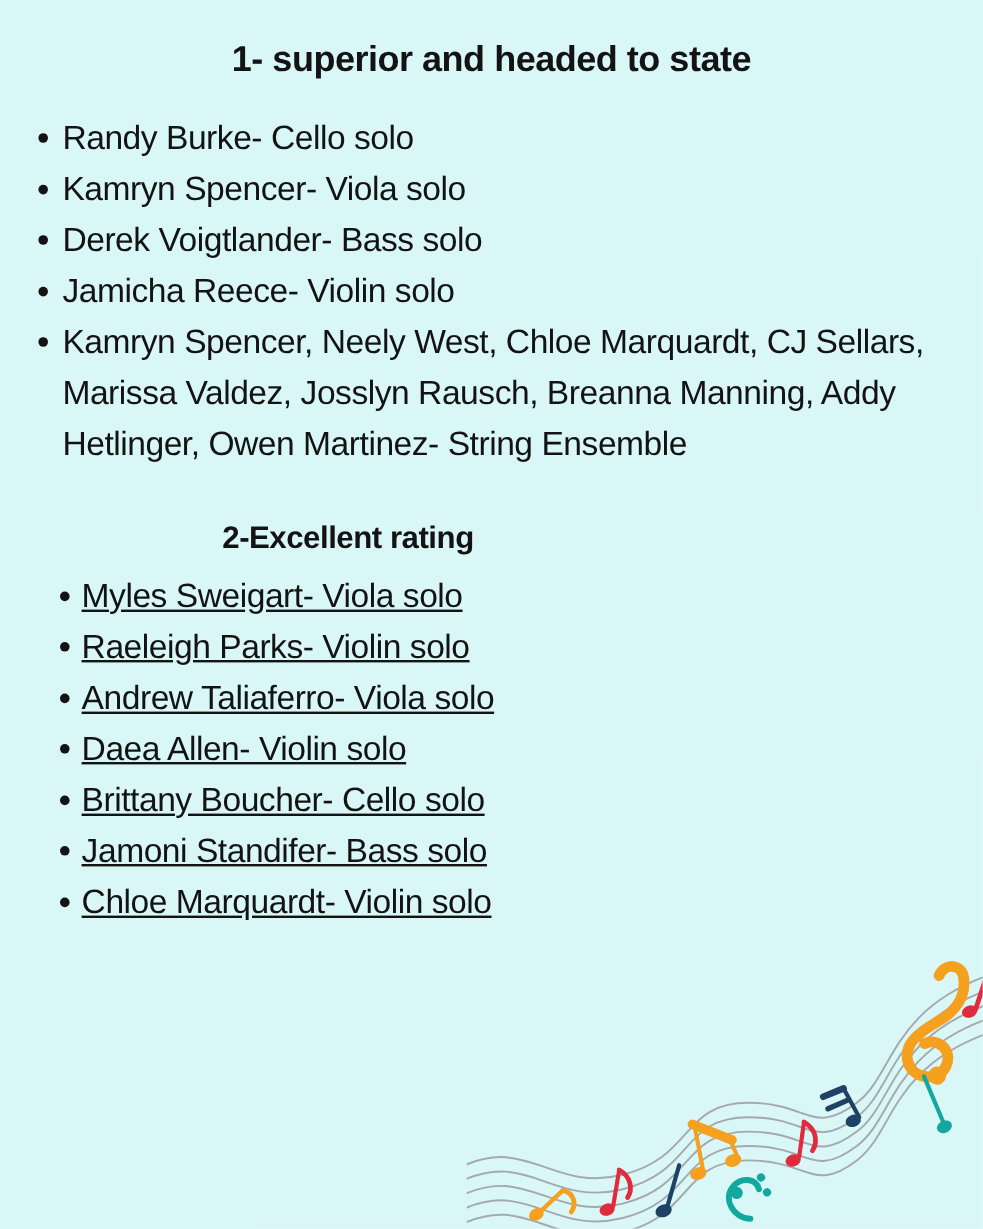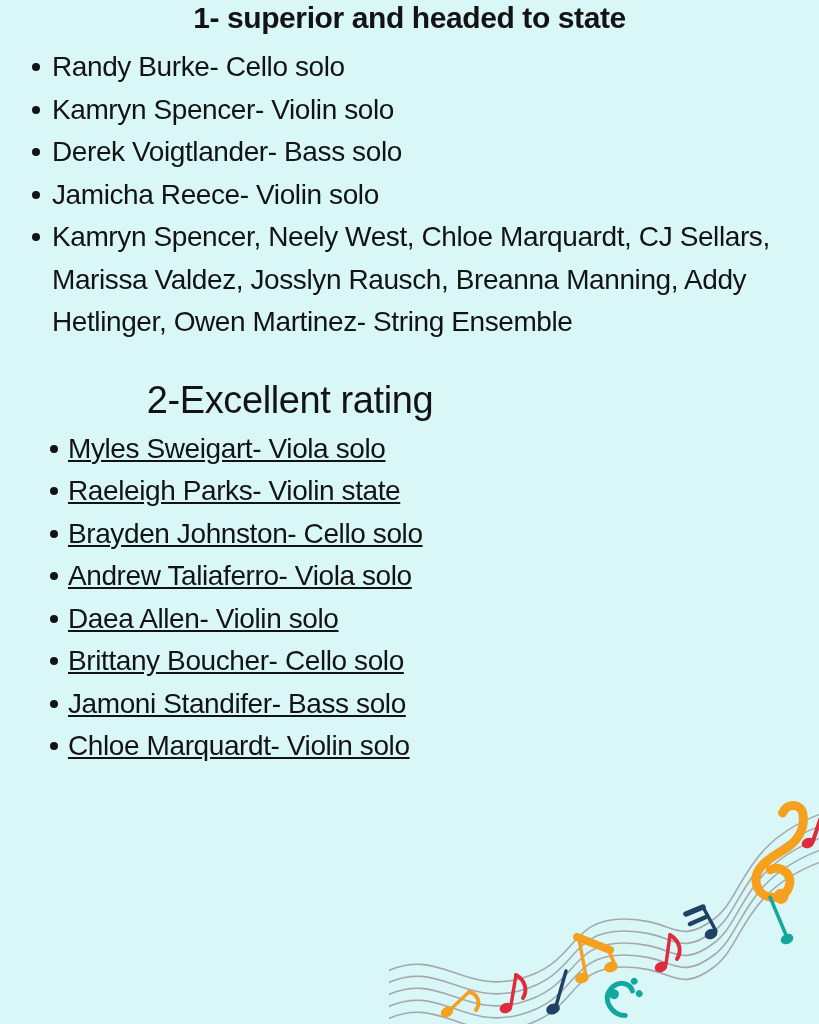--- a/index.html
+++ b/index.html
@@ -5,48 +5,48 @@
   html, body { margin: 0; padding: 0; }
   .page {
     position: relative;
     width: 819px;
     height: 1024px;
     background: #DAF7F8;
     overflow: hidden;
     font-family: "Liberation Sans", sans-serif;
     color: #131313;
   }
-  .content { position: relative; z-index: 1; }
+  .content { position: relative; z-index: 1; padding-top: 32px; }
 
   .sec1-title {
     margin: 0;
     font-size: 30px;
     font-weight: bold;
     line-height: 36px;
     text-align: center;
     letter-spacing: -0.4px;
   }
   .sec2-title {
     margin: 38px 0 0 0;
     width: 580px;
-    font-size: 38px;
-    font-weight: normal;
+    font-size: 26px;
+    font-weight: bold;
     line-height: 36px;
     text-align: center;
     letter-spacing: -0.4px;
   }
   ul.name-list {
     list-style: none;
     margin: 0;
     padding: 0;
     font-size: 28px;
     line-height: 42.5px;
     letter-spacing: -0.4px;
   }
-  ul.list1 { margin: 10px 0 0 30px; }
+  ul.list1 { margin: 26px 0 0 30px; }
   ul.list2 { margin: 10px 0 0 48px; text-decoration: underline; }
   li.name-item {
     position: relative;
     padding-left: 22px;
     white-space: pre-line;
   }
   ul.list2 li.name-item { padding-left: 20px; }
   li.name-item::before {
     content: "";
     position: absolute;
@@ -138,35 +138,34 @@
       <path d="M80 213 C 89 215, 92 224, 87 231" fill="none" stroke-width="4" stroke-linecap="round"></path>
     </g>
   </svg>
 
   <div class="content">
 
     <section>
       <h1 class="sec1-title">1- superior and headed to state</h1>
       <ul class="name-list list1">
         <li class="name-item">Randy Burke- Cello solo</li>
-        <li class="name-item">Kamryn Spencer- Violin solo</li>
+        <li class="name-item">Kamryn Spencer- Viola solo</li>
         <li class="name-item">Derek Voigtlander- Bass solo</li>
         <li class="name-item">Jamicha Reece- Violin solo</li>
         <li class="name-item">Kamryn Spencer, Neely West, Chloe Marquardt, CJ Sellars,
 Marissa Valdez, Josslyn Rausch, Breanna Manning, Addy
 Hetlinger, Owen Martinez- String Ensemble</li>
       </ul>
     </section>
 
     <section>
       <h2 class="sec2-title">2-Excellent rating</h2>
       <ul class="name-list list2">
         <li class="name-item">Myles Sweigart- Viola solo</li>
-        <li class="name-item">Raeleigh Parks- Violin state</li>
-        <li class="name-item">Brayden Johnston- Cello solo</li>
+        <li class="name-item">Raeleigh Parks- Violin solo</li>
         <li class="name-item">Andrew Taliaferro- Viola solo</li>
         <li class="name-item">Daea Allen- Violin solo</li>
         <li class="name-item">Brittany Boucher- Cello solo</li>
         <li class="name-item">Jamoni Standifer- Bass solo</li>
         <li class="name-item">Chloe Marquardt- Violin solo</li>
       </ul>
     </section>
 
   </div>
 </div>

